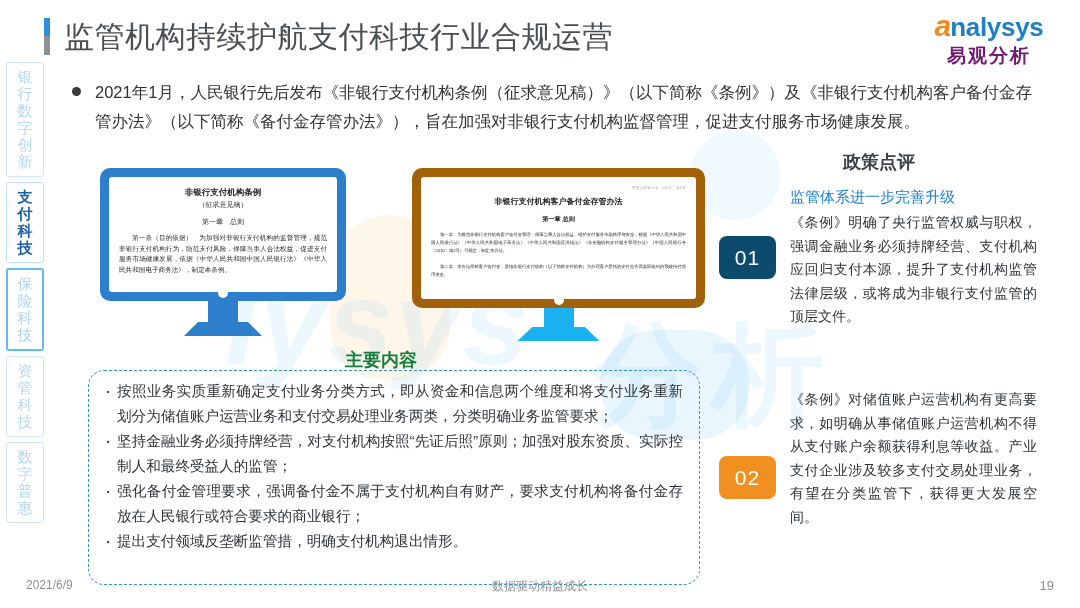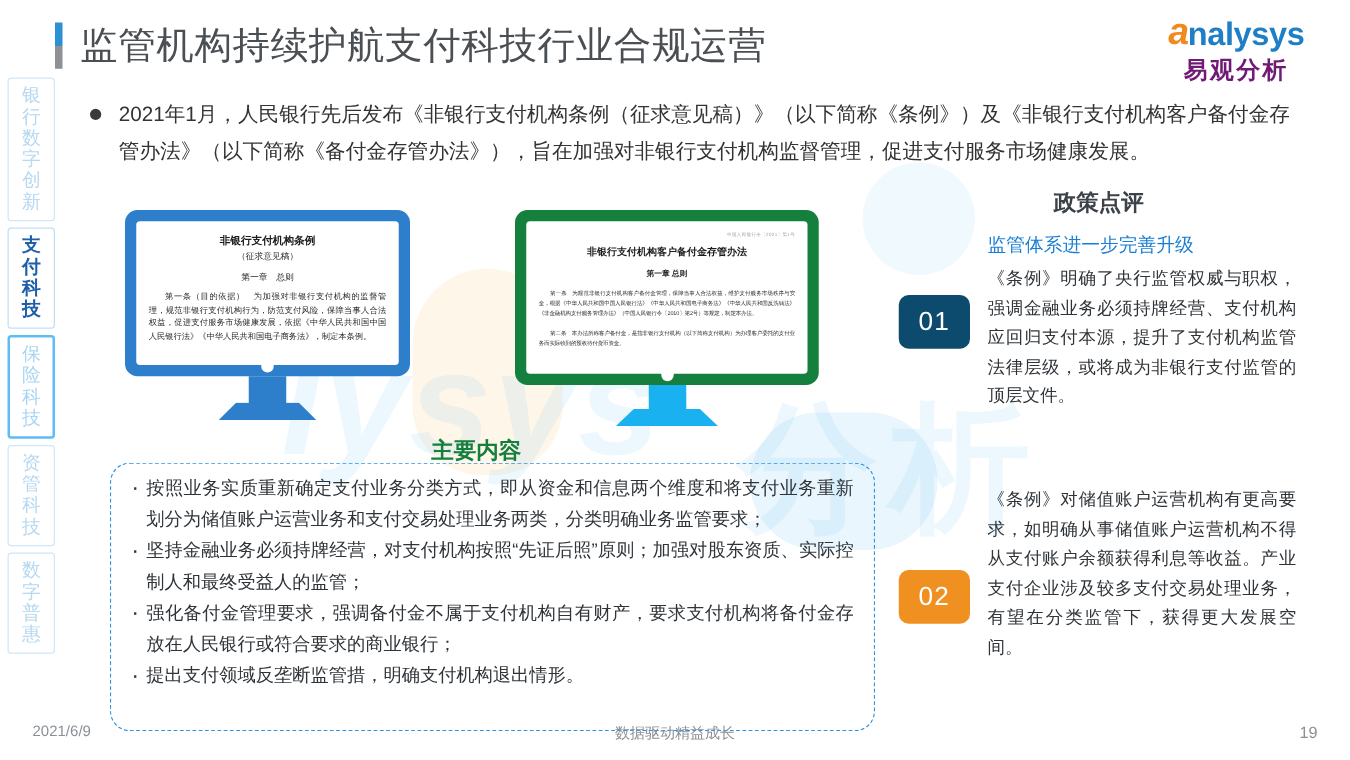--- a/index.html
+++ b/index.html
@@ -68,33 +68,33 @@
   .mon-screen{background:#fff;border-radius:3px;height:100%;box-sizing:border-box;
     padding:9px 10px;overflow:hidden;position:relative;}
   .mon-dot{position:absolute;left:50%;transform:translateX(-50%);
     width:10px;height:10px;border-radius:50%;background:#fff;}
   .mon-neck{position:absolute;left:50%;transform:translateX(-50%);width:30px;}
   .mon-base{position:absolute;left:50%;transform:translateX(-50%);height:14px;
     clip-path:polygon(18% 0,82% 0,100% 100%,0 100%);}
 
   
   #mon1{left:100px;top:168px;}
-  #mon1 .mon-body{width:228px;height:133px;background:#2d7ecb;}
+  #mon1 .mon-body{width:246px;height:133px;background:#2d7ecb;}
   #mon1 .mon-dot{bottom:3px;}
   #mon1 .mon-neck{top:133px;height:22px;background:#2d7ecb;}
   #mon1 .mon-base{top:154px;width:78px;background:#2d7ecb;}
   .doc1-title{font-size:8.5px;font-weight:700;text-align:center;color:#1c1c1c;line-height:12px;}
   .doc1-sub{font-size:7px;text-align:center;color:#2a2a2a;margin-top:2px;}
   .doc1-ch{font-size:7px;text-align:center;color:#2a2a2a;margin-top:7px;}
   .doc1-p{font-size:6.6px;line-height:10.5px;color:#2a2a2a;margin-top:6px;text-align:justify;
     text-indent:13px;}
 
   
   #mon2{left:412px;top:168px;}
-  #mon2 .mon-body{width:243px;height:140px;background:#15803d;}
+  #mon2 .mon-body{width:293px;height:140px;background:#a16207;}
   #mon2 .mon-dot{bottom:3px;}
   #mon2 .mon-neck{top:140px;height:20px;background:#19b1f0;}
   #mon2 .mon-base{top:159px;width:82px;background:#19b1f0;}
   .doc2-stamp{font-size:3.6px;color:#9aa3ab;text-align:right;letter-spacing:.3px;}
   .doc2-title{font-size:8px;font-weight:700;text-align:center;color:#1c1c1c;margin-top:6px;}
   .doc2-ch{font-size:6.2px;font-weight:700;text-align:center;color:#2a2a2a;margin-top:8px;}
   .doc2-p{font-size:4.4px;line-height:8px;color:#2a2a2a;margin-top:7px;text-align:justify;
     text-indent:9px;letter-spacing:-.1px;}
   .doc2-p2{margin-top:8px;}
 

